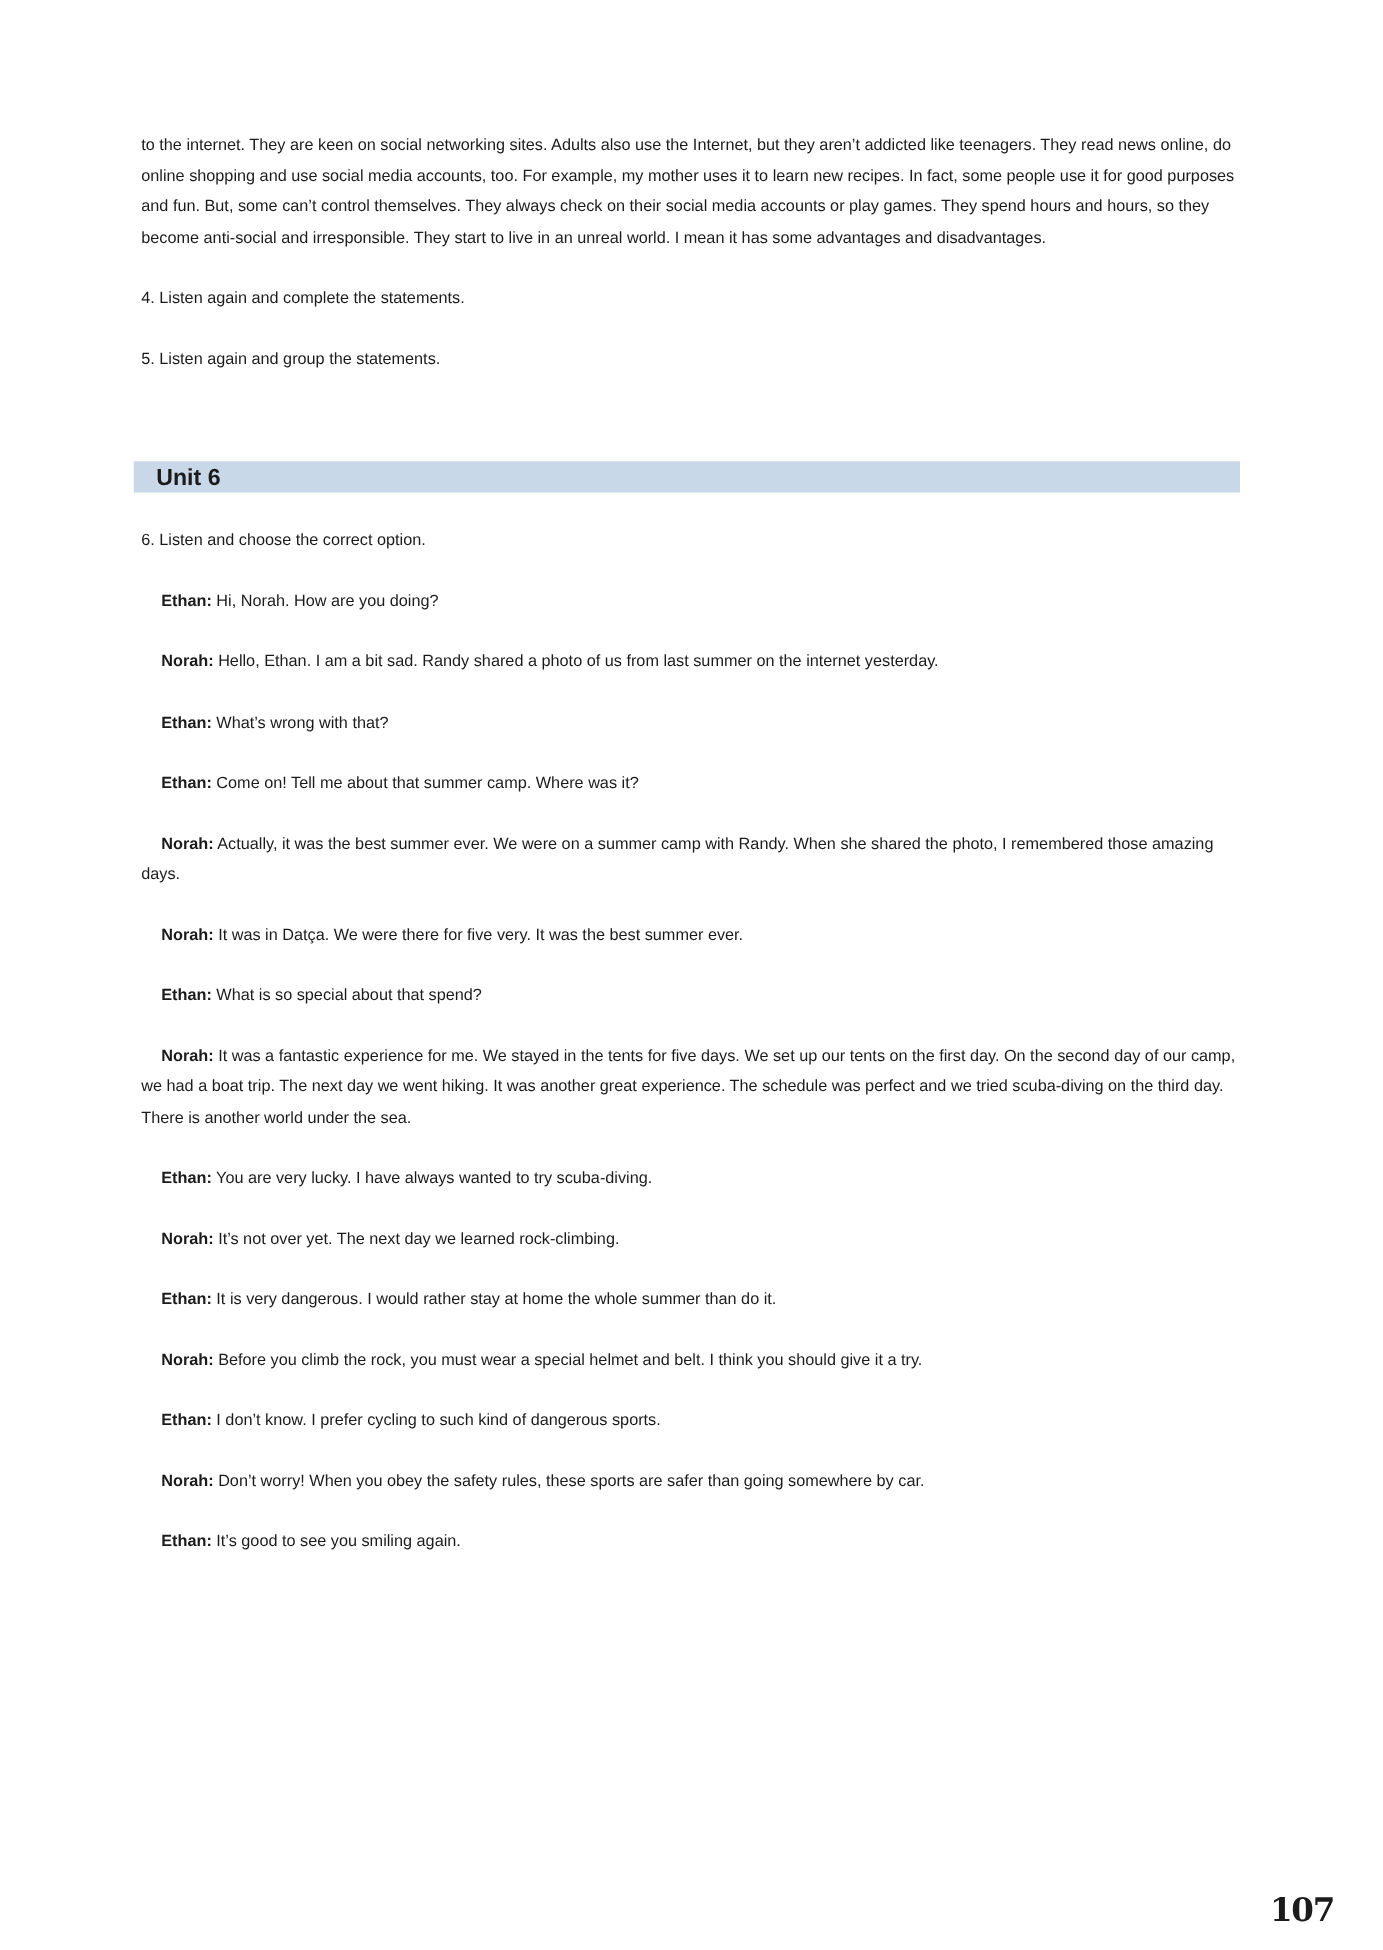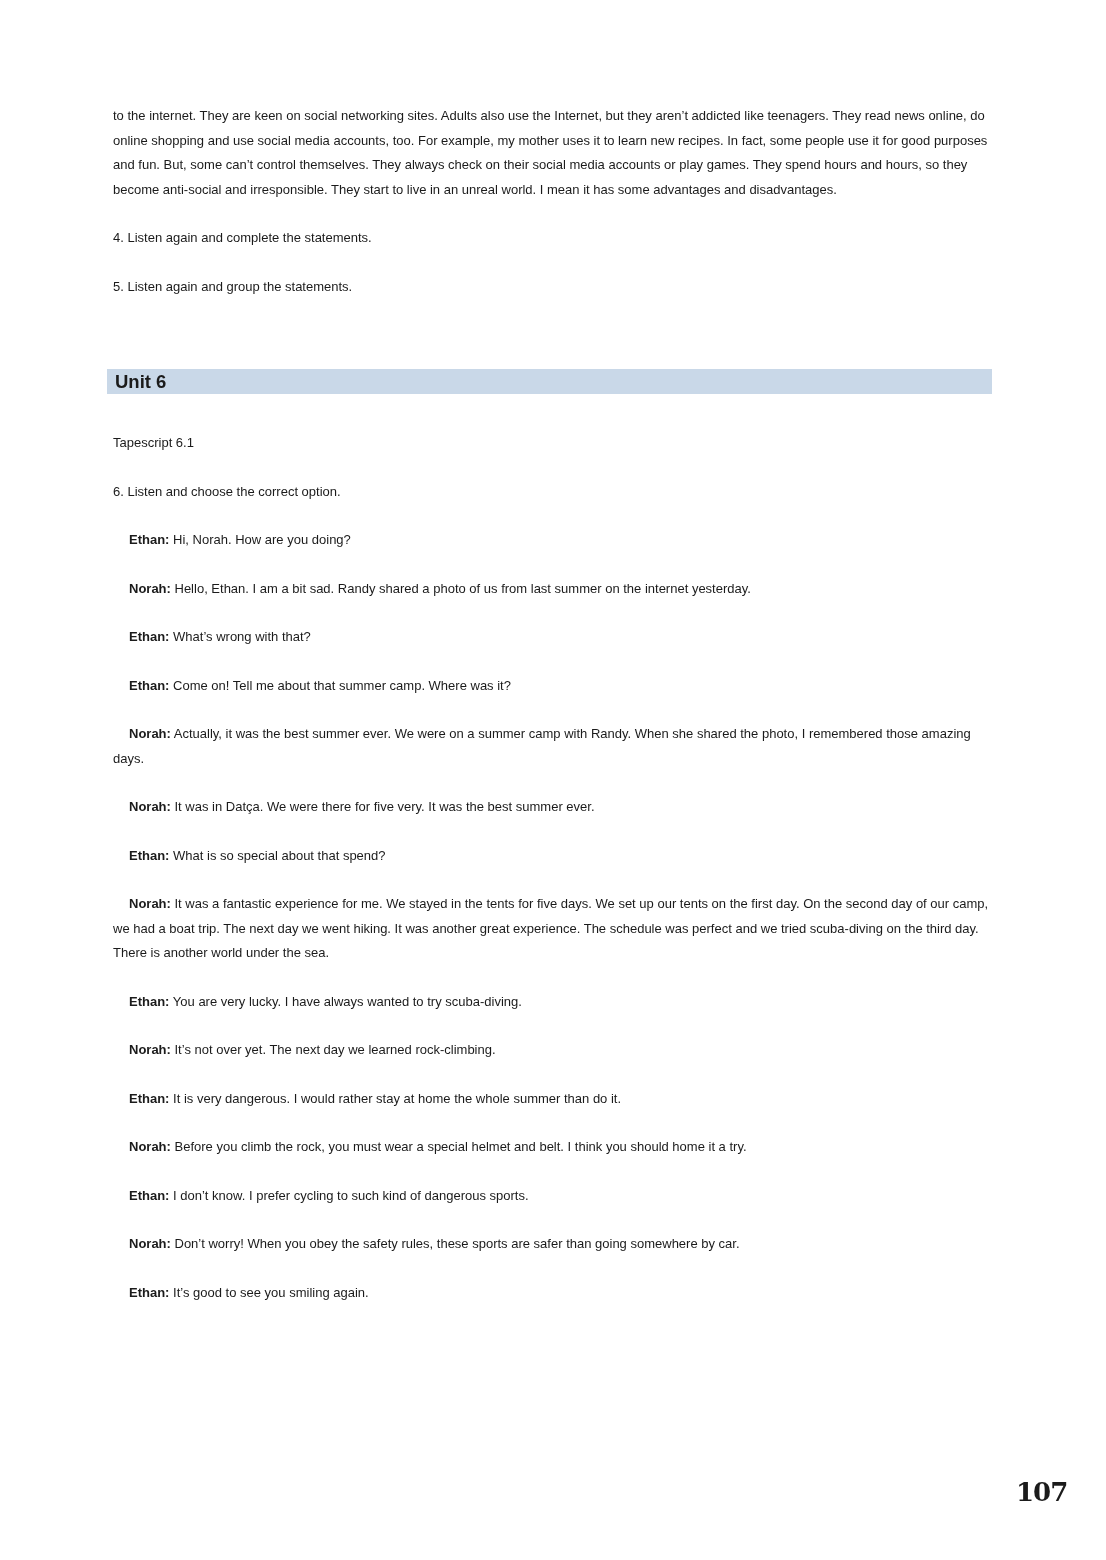--- a/index.html
+++ b/index.html
@@ -16,30 +16,30 @@
   .content p {
     margin: 0 0 24px 0;
     font-size: 13px;
     line-height: 24.5px;
   }
   p.bold { font-weight: normal; }
   .dlg b { font-weight: bold; margin-left: 16px; }
   .gap { height: 46px; }
   .unit-bar {
     background: #c9d8e8;
-    margin: 0 -2px 37px -6px;
-    padding-left: 8px;
+    margin: 0 -2px 26px -6px;
+    padding-left: 18px;
     height: 25px;
     line-height: 25px;
     font-weight: bold;
     font-size: 18.5px;
   }
   .page-number {
     position: absolute;
-    top: 1477px;
+    top: 1514px;
     left: 1016px;
     font-family: "DejaVu Serif", serif;
     font-weight: 800;
     font-size: 26px;
     letter-spacing: -1px;
     color: #1b1b1b;
     text-align: right;
   }
 </style>
 </head>
@@ -53,36 +53,35 @@
     <p class="bold">4. Listen again and complete the statements.</p>
 
     <p class="bold">5. Listen again and group the statements.</p>
 
     <div class="gap"></div>
 
     <div class="unit-bar" style="background: rgb(201, 216, 232);">
       <span>Unit 6</span>
     </div>
 
-    <p class="bold">Tapescript 6.1</p>
 
     <p class="bold">6. Listen and choose the correct option.</p>
 
     <p class="dlg"><b>Ethan:</b><span> Hi, Norah. How are you doing?</span></p>
     <p class="dlg"><b>Norah:</b><span> Hello, Ethan. I am a bit sad. Randy shared a photo of us from last summer on the internet yesterday.</span></p>
     <p class="dlg"><b>Ethan:</b><span> What’s wrong with that?</span></p>
     <p class="dlg"><b>Ethan:</b><span> Come on! Tell me about that summer camp. Where was it?</span></p>
     <p class="dlg"><b>Norah:</b><span> Actually, it was the best summer ever. We were on a summer camp with Randy. When she shared the photo, I remembered those amazing days.</span></p>
     <p class="dlg"><b>Norah:</b><span> It was in Datça. We were there for five very. It was the best summer ever.</span></p>
     <p class="dlg"><b>Ethan:</b><span> What is so special about that spend?</span></p>
     <p class="dlg"><b>Norah:</b><span> It was a fantastic experience for me. We stayed in the tents for five days. We set up our tents on the first day. On the second day of our camp, we had a boat trip. The next day we went hiking. It was another great experience. The schedule was perfect and we tried scuba-diving on the third day. There is another world under the sea.</span></p>
     <p class="dlg"><b>Ethan:</b><span> You are very lucky. I have always wanted to try scuba-diving.</span></p>
     <p class="dlg"><b>Norah:</b><span> It’s not over yet. The next day we learned rock-climbing.</span></p>
     <p class="dlg"><b>Ethan:</b><span> It is very dangerous. I would rather stay at home the whole summer than do it.</span></p>
-    <p class="dlg"><b>Norah:</b><span> Before you climb the rock, you must wear a special helmet and belt. I think you should home it a try.</span></p>
+    <p class="dlg"><b>Norah:</b><span> Before you climb the rock, you must wear a special helmet and belt. I think you should give it a try.</span></p>
     <p class="dlg"><b>Ethan:</b><span> I don’t know. I prefer cycling to such kind of dangerous sports.</span></p>
     <p class="dlg"><b>Norah:</b><span> Don’t worry! When you obey the safety rules, these sports are safer than going somewhere by car.</span></p>
     <p class="dlg"><b>Ethan:</b><span> It’s good to see you smiling again.</span></p>
 
   </div>
 
   <div class="page-number">107</div>
 </div>
 
 </body></html>

